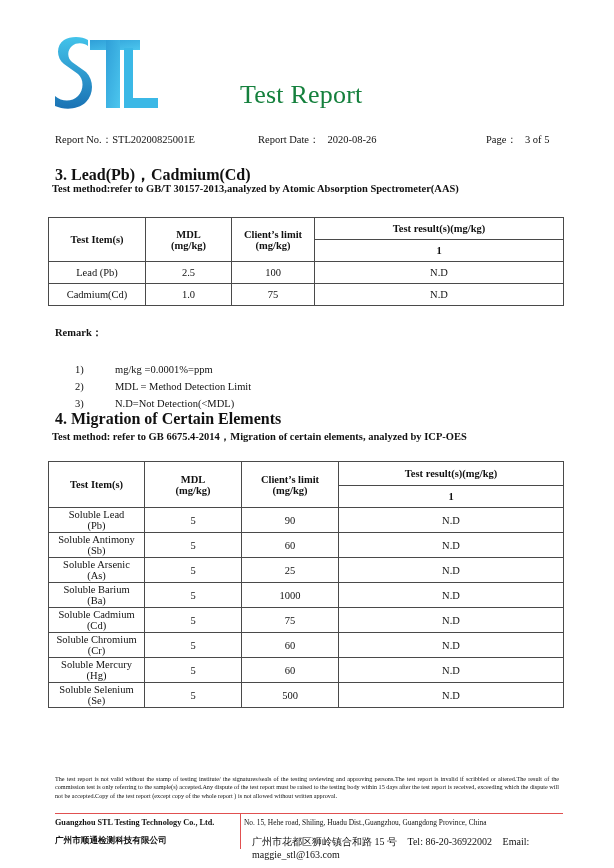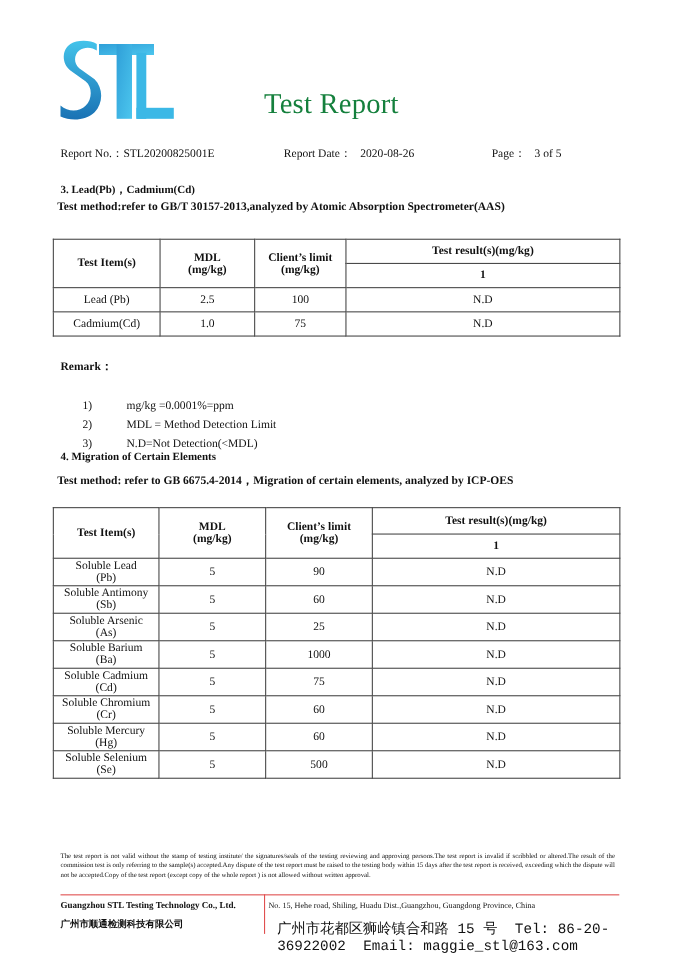--- a/index.html
+++ b/index.html
@@ -7,21 +7,21 @@
       width: 614px; height: 868px; position: relative; overflow: hidden;
       font-family: "Liberation Serif", "DejaVu Serif", serif; color: #111;
     }
     .logo { position: absolute; left: 52px; top: 34px; width: 108px; height: 76px; }
     .title {
       position: absolute; left: 240px; top: 80px; font-size: 26px; color: #15803d;
       font-family: "Liberation Serif", serif; letter-spacing: 0.2px;
     }
     .meta { position: absolute; top: 133px; font-size: 10.5px; }
     .meta .lbl { margin-right: 8px; }
-    .sec-title { position: absolute; left: 55px; font-size: 10px; font-weight: bold; }
+    .sec-title { position: absolute; left: 55px; font-size: 16px; font-weight: bold; }
     .sec-method { position: absolute; left: 52px; font-size: 10.5px; font-weight: bold; }
     table.res {
       position: absolute; left: 48px; border-collapse: collapse; font-size: 10.5px;
       border: 1.5px solid #3a3a3a;
     }
     table.res td, table.res th {
       border: 1.2px solid #4a4a4a; text-align: center; padding: 0; font-weight: normal;
     }
     table.res th { font-weight: bold; }
     .t1 { top: 217px; width: 516px; }
@@ -39,21 +39,21 @@
     .remarks .rt { padding-left: 0; }
     .disclaimer {
       position: absolute; left: 55px; top: 775px; width: 504px; font-size: 6.2px;
       line-height: 8.4px; text-align: justify;
     }
     .foot-line { position: absolute; left: 55px; top: 813px; width: 508px; height: 1px; background: #e05050; }
     .foot-vline { position: absolute; left: 240px; top: 813px; width: 1px; height: 36px; background: #e05050; }
     .foot-co-en { position: absolute; left: 55px; top: 818px; font-size: 8.2px; font-weight: bold; }
     .foot-co-cn { position: absolute; left: 55px; top: 835px; font-size: 8.6px; font-weight: bold; font-family: "DejaVu Sans", sans-serif; }
     .foot-addr-en { position: absolute; left: 244px; top: 818px; font-size: 7.4px; }
-    .foot-addr-cn { position: absolute; left: 252px; top: 835px; font-size: 13px; font-family: Liberation Mono, monospace; }
+    .foot-addr-cn { position: absolute; left: 252px; top: 835px; font-size: 10px; font-family: Liberation Serif, serif; }
     .foot-addr-cn span { margin-right: 8px; }
   </style>
 </head>
 <body>
 
 <div class="logo">
   <svg width="108" height="76" viewBox="0 0 108 76">
     <defs>
       <linearGradient id="lg1" x1="0" y1="0" x2="0" y2="1">
         <stop offset="0" stop-color="#43c3ea"></stop>
@@ -76,21 +76,21 @@
 </div>
 
 <div class="title">Test Report</div>
 
 <div class="meta" style="left:55px;">
   <span>Report No.：</span><span>STL20200825001E</span>
 </div>
 <div class="meta" style="left:258px;text-align:center;">
   <span class="lbl">Report Date：</span><span>2020-08-26</span>
 </div>
-<div class="meta" style="left:447px;">
+<div class="meta" style="left:486px;">
   <span class="lbl">Page：</span><span>3 of 5</span>
 </div>
 
 <div class="sec-title" style="top:165px;">3.  Lead(Pb)，Cadmium(Cd)</div>
 <div class="sec-method" style="top:183px;">Test method:refer to GB/T 30157-2013,analyzed by Atomic Absorption Spectrometer(AAS)</div>
 
 <table class="res t1">
   <colgroup>
       <col style="width:97px">
       <col style="width:86px">

